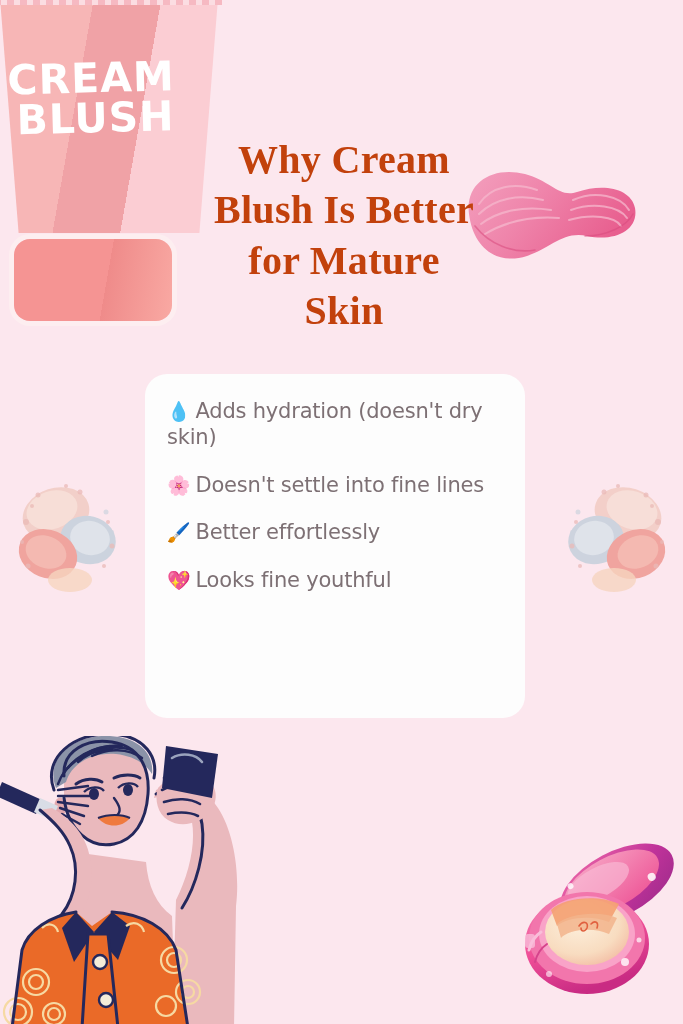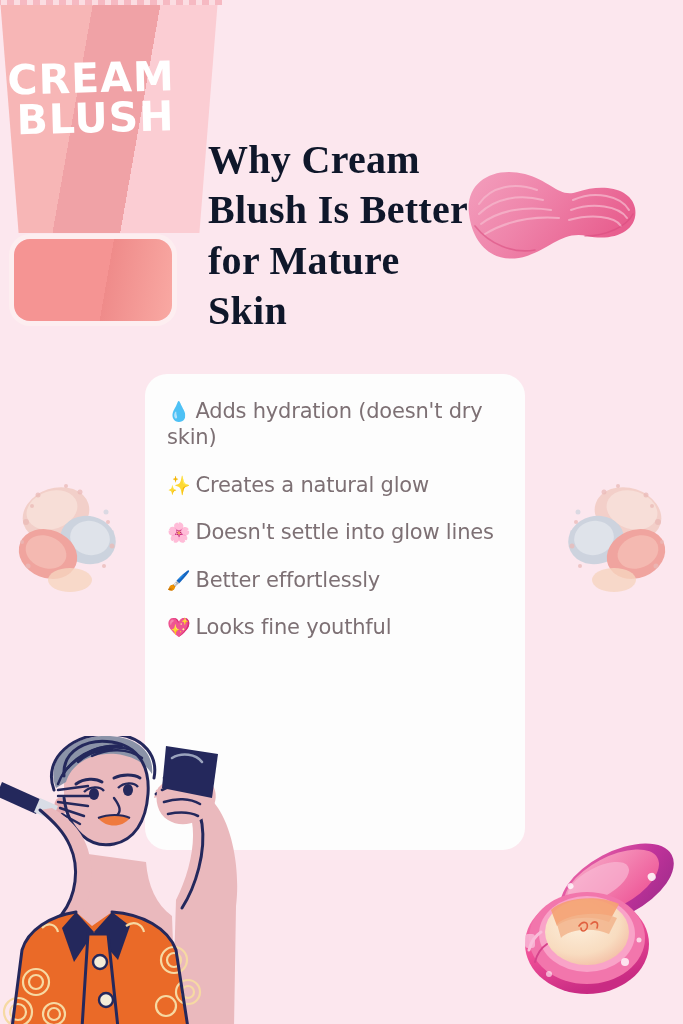--- a/index.html
+++ b/index.html
@@ -86,35 +86,35 @@
     width: 185px; height: 122px;
     pointer-events: none;
   }
 
   
   .title {
     position: absolute;
     left: 208px;
     top: 108px;
     width: 272px;
-    text-align: left;
-    color: #0f172a;
+    text-align: center;
+    color: #c2410c;
     font-family: "Liberation Serif", serif;
     font-size: 40px;
     line-height: 1.26;
     letter-spacing: 0.3px;
   }
 
   
   .card {
     position: absolute;
     left: 145px;
     top: 374px;
     width: 380px;
-    height: 476px;
+    height: 344px;
     background: #fdfdfd;
     border-radius: 22px;
   }
   .benefits {
     position: absolute;
     left: 22px;
     top: 24px;
     width: 340px;
   }
   .benefit {
@@ -256,26 +256,23 @@
 
   <h1 class="title">Why Cream Blush Is Better for Mature Skin</h1>
 
   <div class="card">
     <div class="benefits">
 
       <div class="benefit">
         <span class="bullet-icon">💧</span><span class="btext">Adds hydration (doesn't dry skin)</span>
       </div>
 
+
       <div class="benefit">
-        <span class="bullet-icon">✨</span><span class="btext">Creates a natural glow</span>
-      </div>
-
-      <div class="benefit">
-        <span class="bullet-icon">🌸</span><span class="btext">Doesn't settle into glow lines</span>
+        <span class="bullet-icon">🌸</span><span class="btext">Doesn't settle into fine lines</span>
       </div>
 
       <div class="benefit">
         <span class="bullet-icon">🖌️</span><span class="btext">Better effortlessly</span>
       </div>
 
       <div class="benefit">
         <span class="bullet-icon">💖</span><span class="btext">Looks fine youthful</span>
       </div>
 

